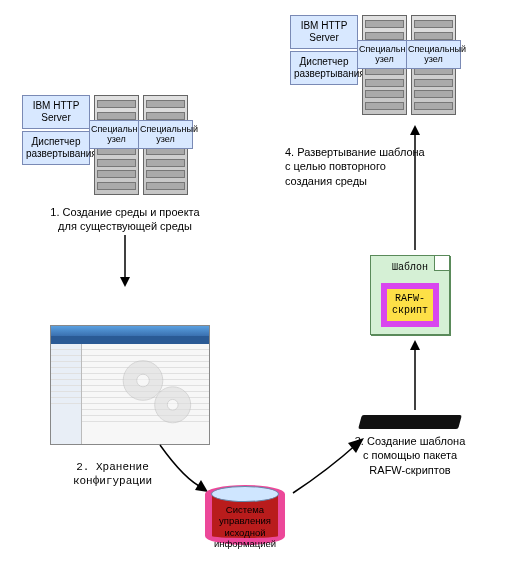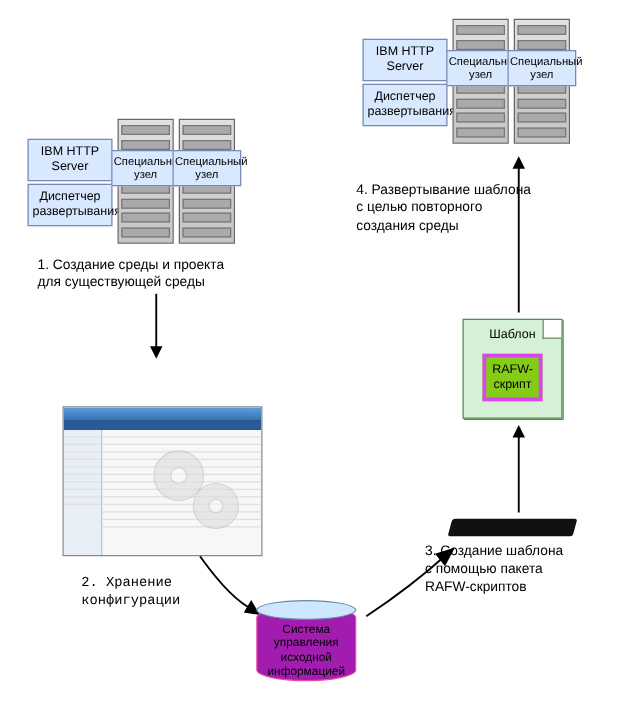--- a/index.html
+++ b/index.html
@@ -8,21 +8,21 @@
     font-family: Arial, sans-serif;
     font-size: 11px;
     background: #fff;
     width: 510px;
     height: 561px;
     position: relative;
     box-sizing: border-box;
   }
   .diagram { position: relative; width: 100%; height: 100%; }
   .cluster { position: absolute; display: flex; gap: 4px; }
-  .stack { display: flex; flex-direction: column; align-items: center; gap: 0; margin-top: 16px; }
+  .stack { display: flex; flex-direction: column; align-items: center; gap: 0; }
   .stack-box {
     background: #d8e8ff;
     border: 1px solid #7a8ab5;
     text-align: center;
     font-size: 10px;
     padding: 4px 3px;
     width: 68px;
     box-sizing: border-box;
     margin-bottom: 2px;
     line-height: 1.2;
@@ -54,58 +54,60 @@
     background: #d8e8ff;
     border: 1px solid #7a8ab5;
     text-align: center;
     font-size: 9px;
     padding: 3px 1px;
     z-index: 2;
     line-height: 1.15;
   }
   .caption {
     position: absolute;
+    text-align: center;
     font-size: 11px;
     line-height: 1.3;
     color: #000;
   }
   .template-note {
     position: absolute;
     width: 80px;
     height: 80px;
     background: #d5f0d5;
     border: 1px solid #5a8a5a;
     box-shadow: 1px 1px 0 #5a8a5a;
     text-align: center;
     padding-top: 6px;
     box-sizing: border-box;
+    font-family: Liberation Mono, monospace;
   }
   .template-note .fold {
     position: absolute;
     right: 0; top: 0;
     width: 14px; height: 14px;
     background: #fff;
     border-left: 1px solid #5a8a5a;
     border-bottom: 1px solid #5a8a5a;
   }
   .template-note .inner {
     display: inline-block;
     margin-top: 10px;
-    border: 3px solid #d946ef;
+    border: 6px solid #d946ef;
     padding: 4px 5px;
     font-size: 10px;
-    background: #84cc16;
+    background: #fde047;
     line-height: 1.2;
   }
   .db-cyl {
     position: absolute;
     width: 80px;
     height: 60px;
-    background: #a21caf;
-    border: 1px solid #ec4899;
+    background: #b91c1c;
+    border: 7px solid #ec4899;
     border-radius: 50% / 15%;
     text-align: center;
     font-size: 9.5px;
     padding-top: 12px;
     box-sizing: border-box;
     line-height: 1.2;
   }
   .db-cyl::before {
     content: "";
     position: absolute;

